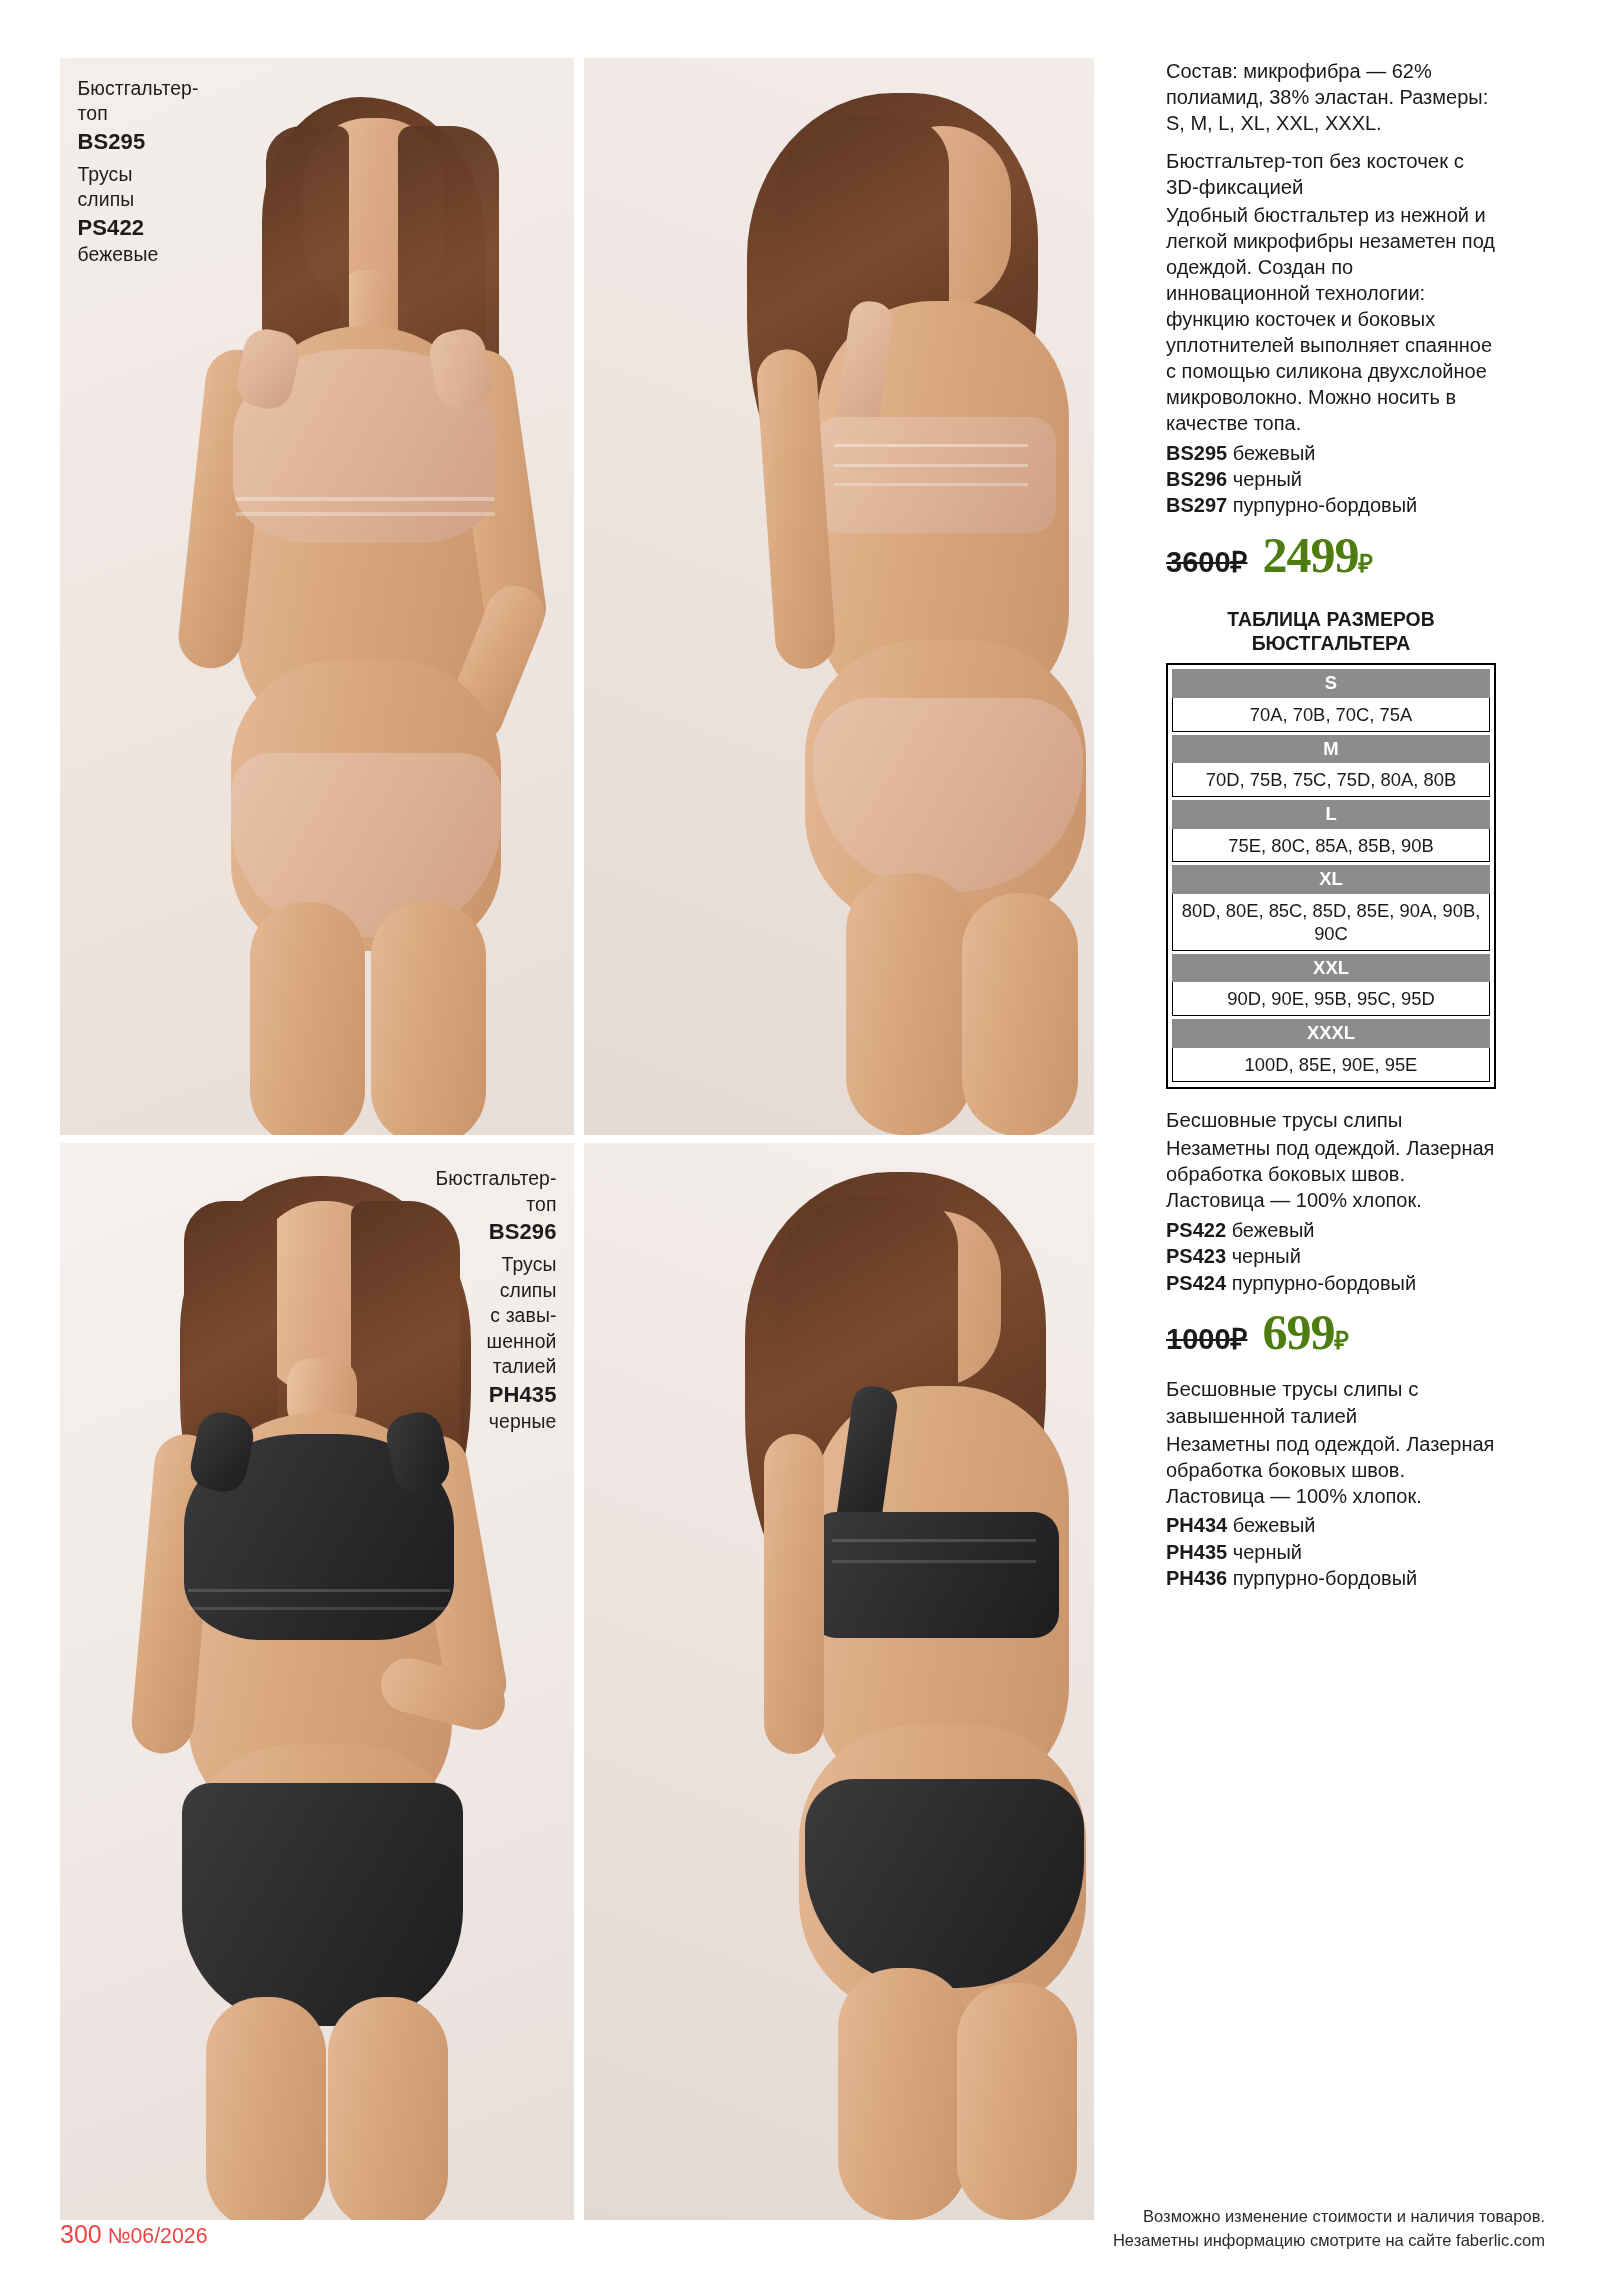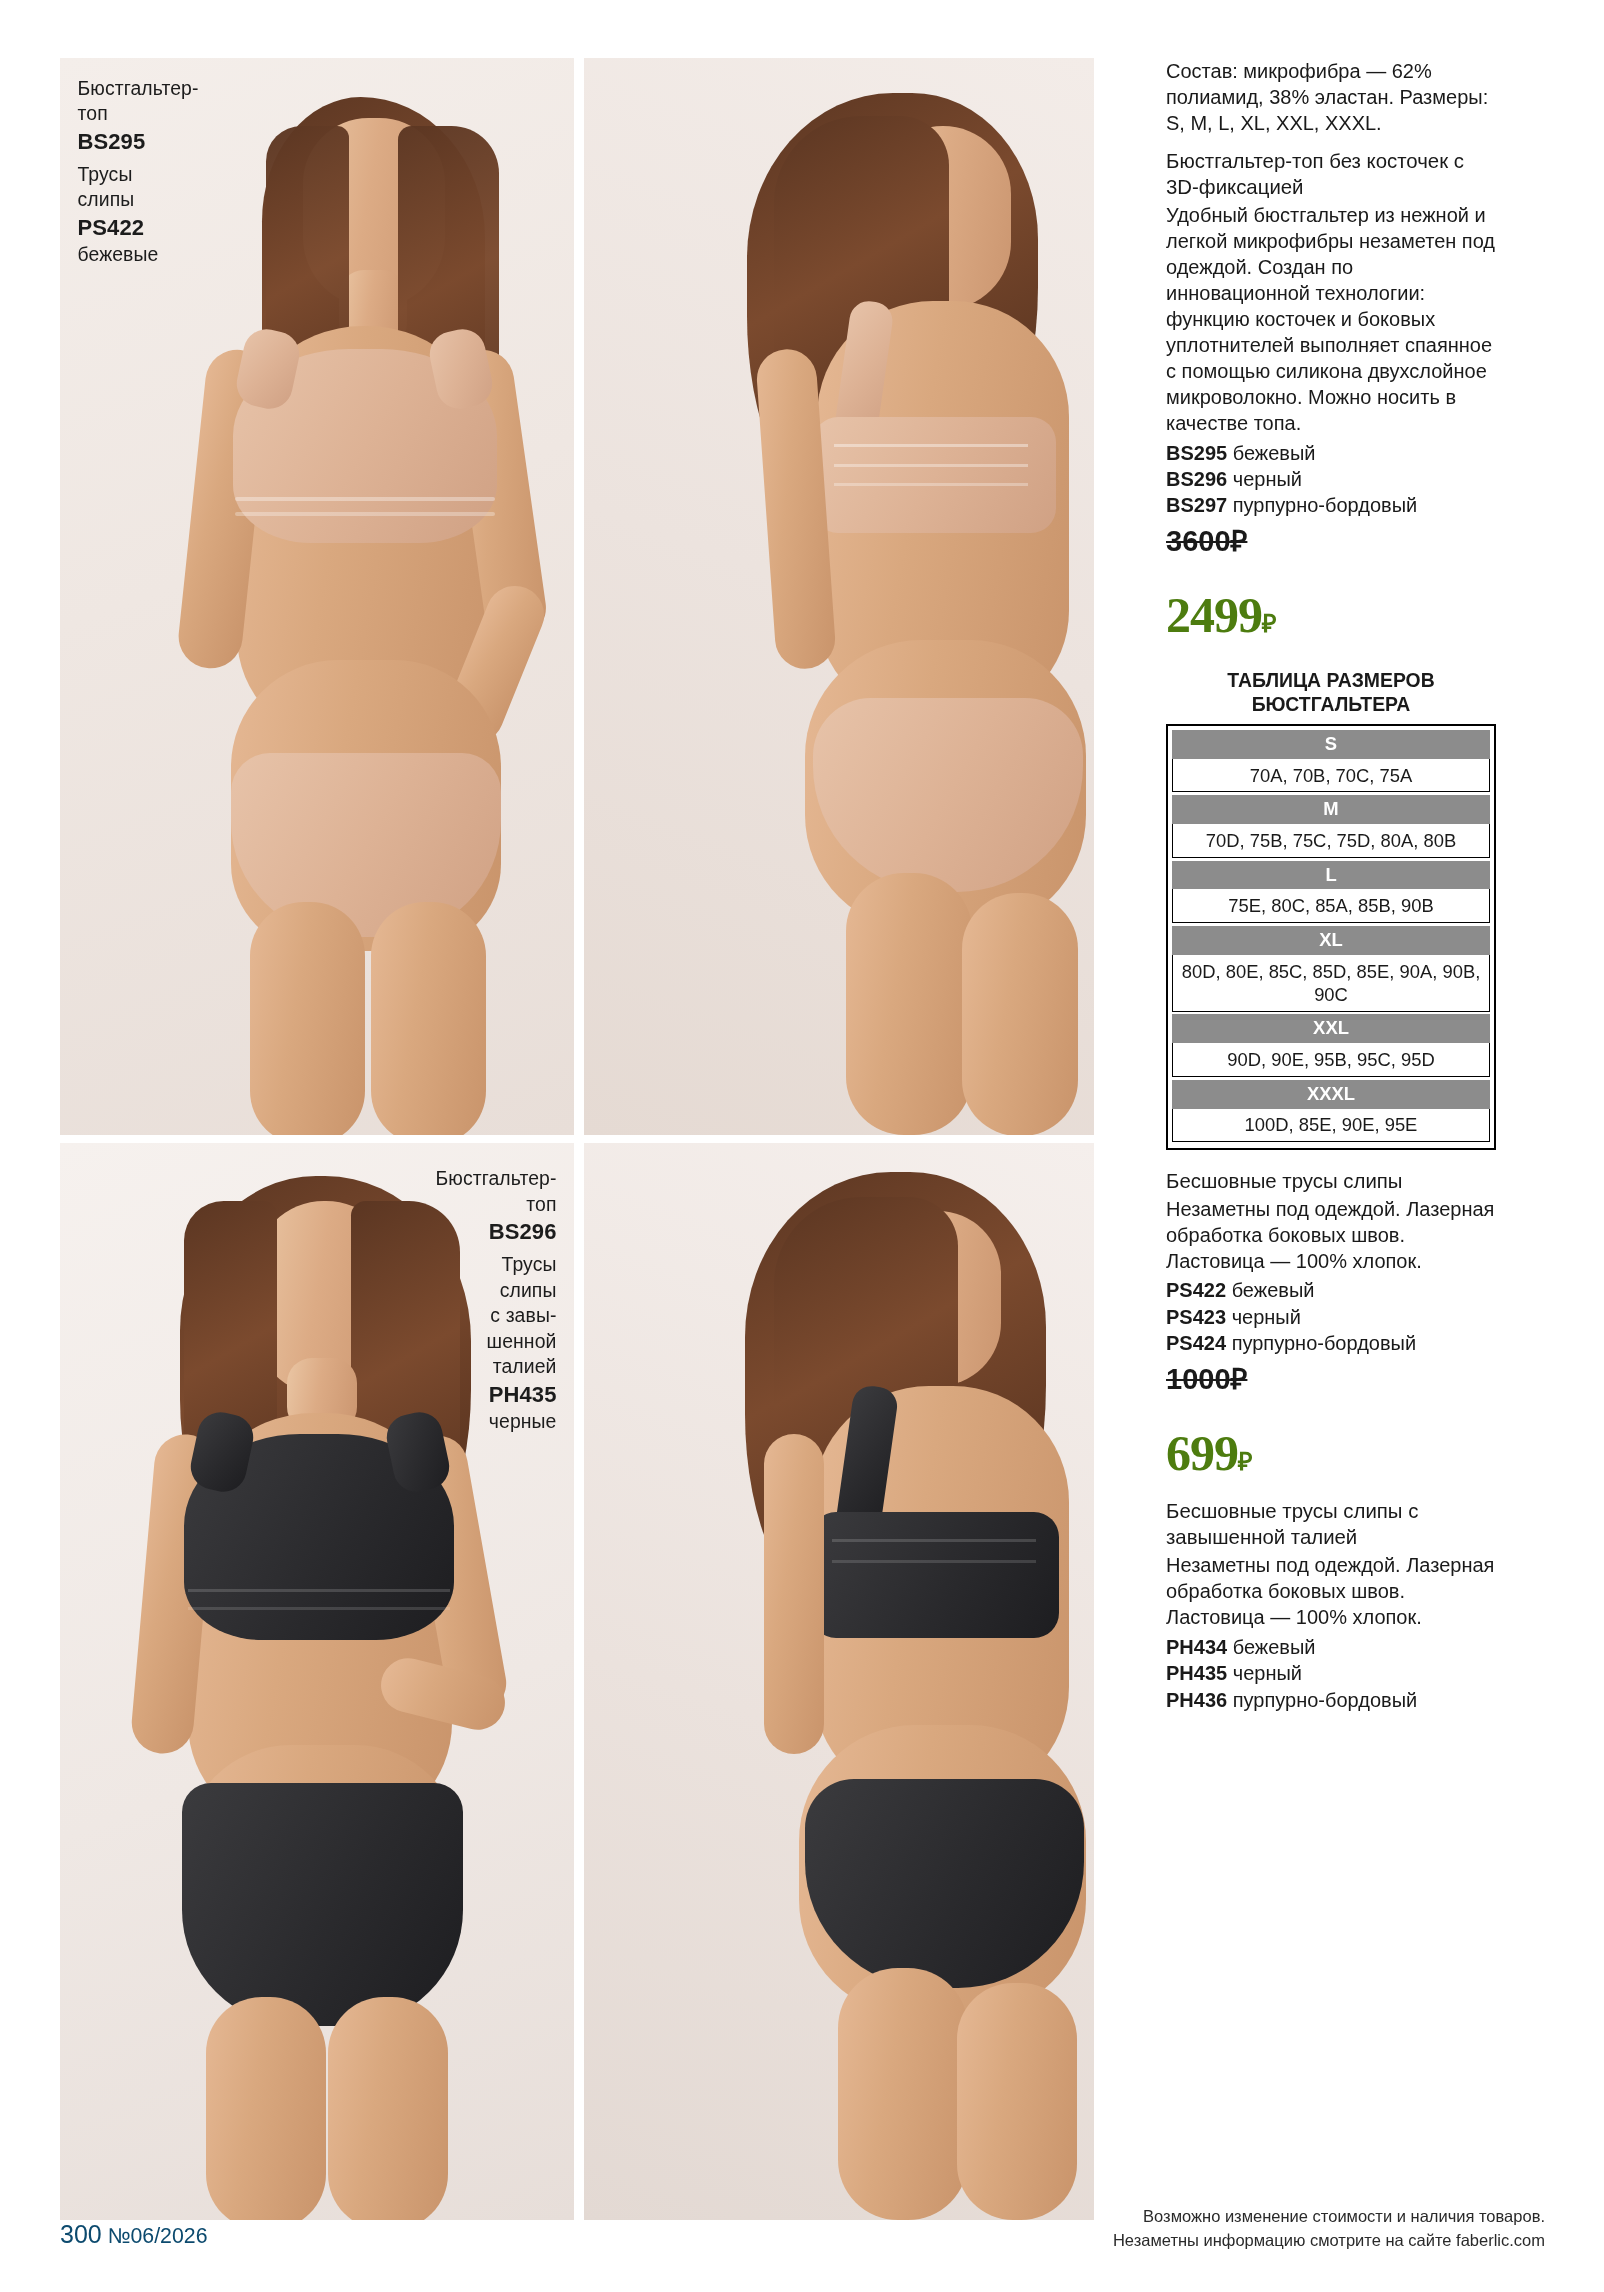--- a/index.html
+++ b/index.html
@@ -84,23 +84,22 @@
   .spacer-m { height: 17.5px; }
 
   .code-line { font-size: 20px; line-height: 1.32; }
   .code-line b { font-weight: 700; }
 
   
   .price-row {
     display: flex;
     align-items: baseline;
     justify-content: flex-start;
-    gap: 23px;
+    gap: 15px;
     margin-top: 3.9px;
-    flex-direction: column;
   }
   .old-price {
     font-size: 29px;
     font-weight: 700;
     color: #1a1a1a;
     text-decoration: line-through;
     text-decoration-thickness: 2.4px;
   }
   .new-price {
     font-size: 50px;
@@ -141,21 +140,21 @@
     padding: 4.9px 3.9px;
     line-height: 1.25;
   }
 
   
   .footer-left {
     position: absolute;
     left: 60px;
     bottom: 43px;
     font-size: 21.3px;
-    color: #0c4a6e;
+    color: #ef4444;
   }
   .footer-left .pg { font-size: 25px; }
   .footer-right {
     position: absolute;
     right: 60px;
     bottom: 39px;
     text-align: right;
     font-size: 16.5px;
     line-height: 1.45;
     color: #2a2a2a;

